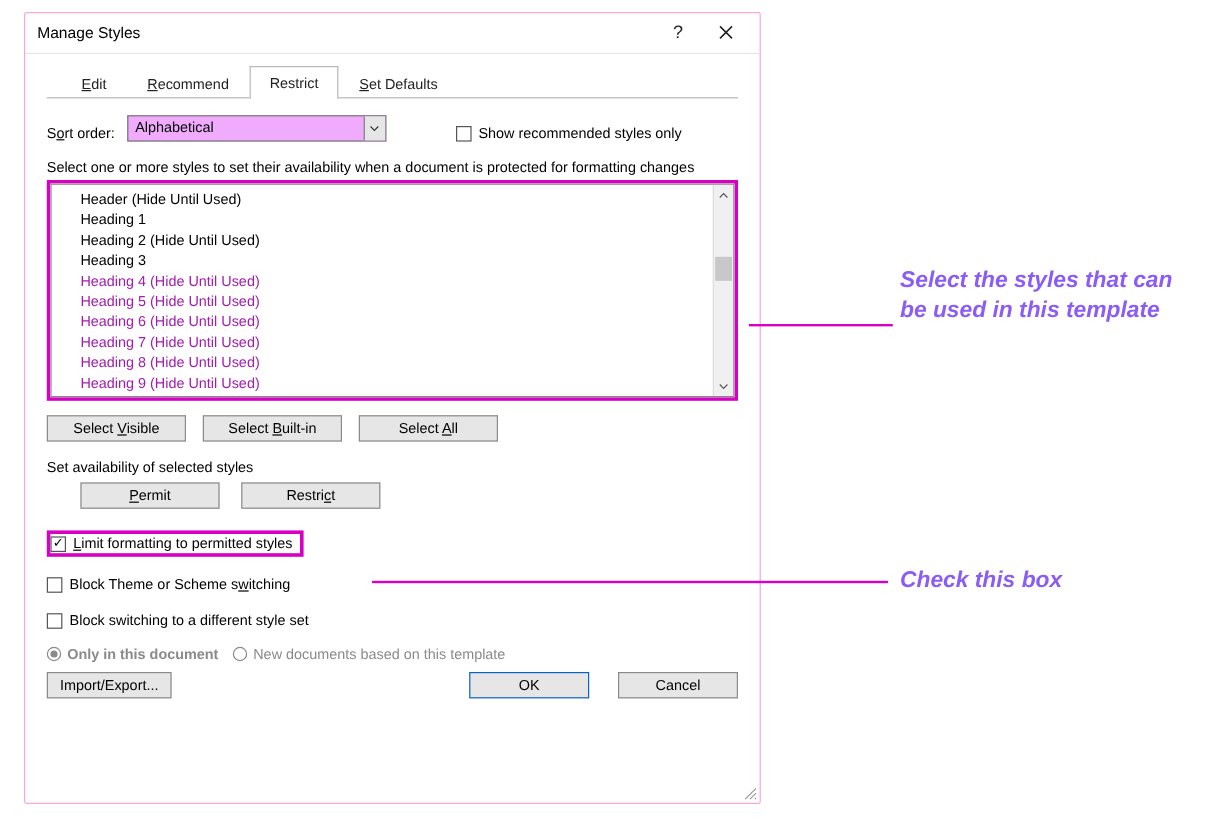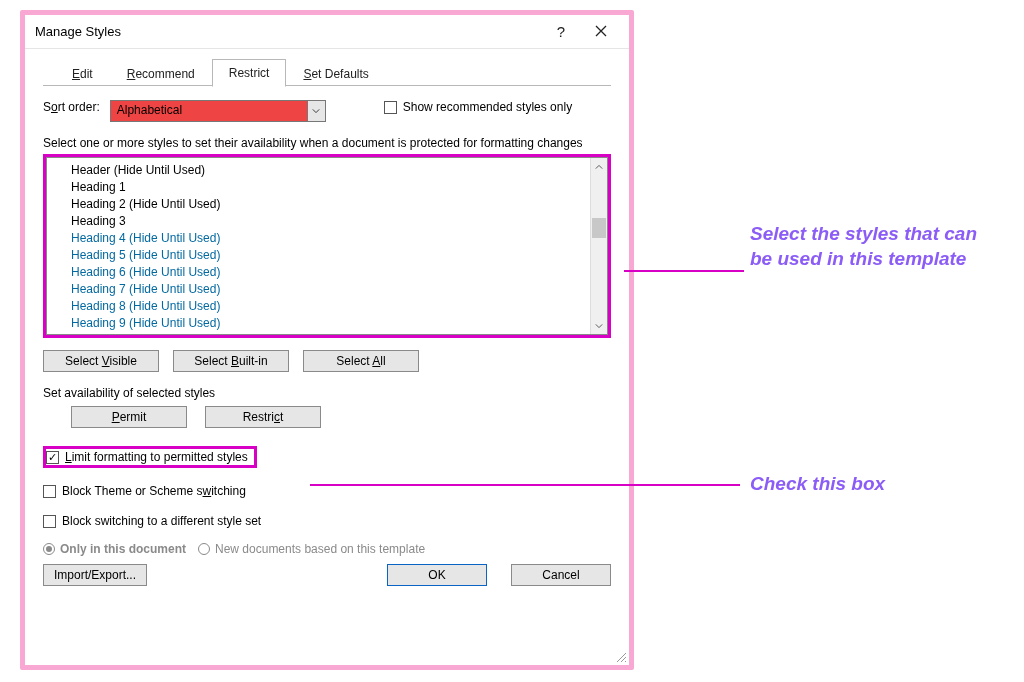--- a/index.html
+++ b/index.html
@@ -12,21 +12,21 @@
     width: 1024px;
     height: 682px;
     position: relative;
   }
   .dialog {
     position: absolute;
     left: 20px;
     top: 10px;
     width: 614px;
     height: 660px;
-    border: 5px solid #f9a8d4;
+    border: 1px solid #f9a8d4;
     border-radius: 2px;
     background: #fff;
     display: flex;
     flex-direction: column;
   }
   
   .titlebar {
     display: flex;
     align-items: center;
     height: 34px;
@@ -74,32 +74,32 @@
     border-bottom:1px solid #fff;
     background:#fff;
   }
   .tab .ul { text-decoration: underline; }
 
   
   .content { padding: 14px 18px 12px 18px; flex:1; display:flex; flex-direction:column; }
 
   .row-sort {
     display:flex;
-    align-items:flex-start;
+    align-items:flex-end;
     gap: 10px;
     margin-bottom: 14px;
   }
   .row-sort .lbl { }
   .row-sort .u { text-decoration: underline; }
   .combo {
     display:flex;
     border:1px solid #777;
     width: 216px;
     height: 22px;
-    background:#ef4444;
+    background:#f0abfc;
   }
   .combo .combo-text { flex:1; padding: 2px 6px; font-size:12px; }
   .combo .combo-btn {
     width: 18px;
     border-left:1px solid #777;
     background:#e6e6e6;
     display:flex; align-items:center; justify-content:center;
   }
   .combo .combo-btn svg{width:8px;height:6px;}
   .check {
@@ -124,21 +124,21 @@
   }
   .styles-list {
     border:1px solid #888;
     height: 178px;
     overflow:hidden;
     position:relative;
     padding: 4px 0 4px 24px;
     background:#fff;
   }
   .styles-list .item { line-height:17px; white-space:nowrap; }
-  .styles-list .item.dim { color:#0369a1; }
+  .styles-list .item.dim { color:#a21caf; }
   .styles-list .scrollbar{
     position:absolute; right:0; top:0; bottom:0; width:17px;
     background:#f0f0f0; border-left:1px solid #ddd;
   }
   .styles-list .scrollbar .arrow{
     position:absolute; left:0; right:0; height:17px;
     display:flex;align-items:center;justify-content:center;
     color:#555;
   }
   .styles-list .scrollbar .arrow.up{top:0;}

